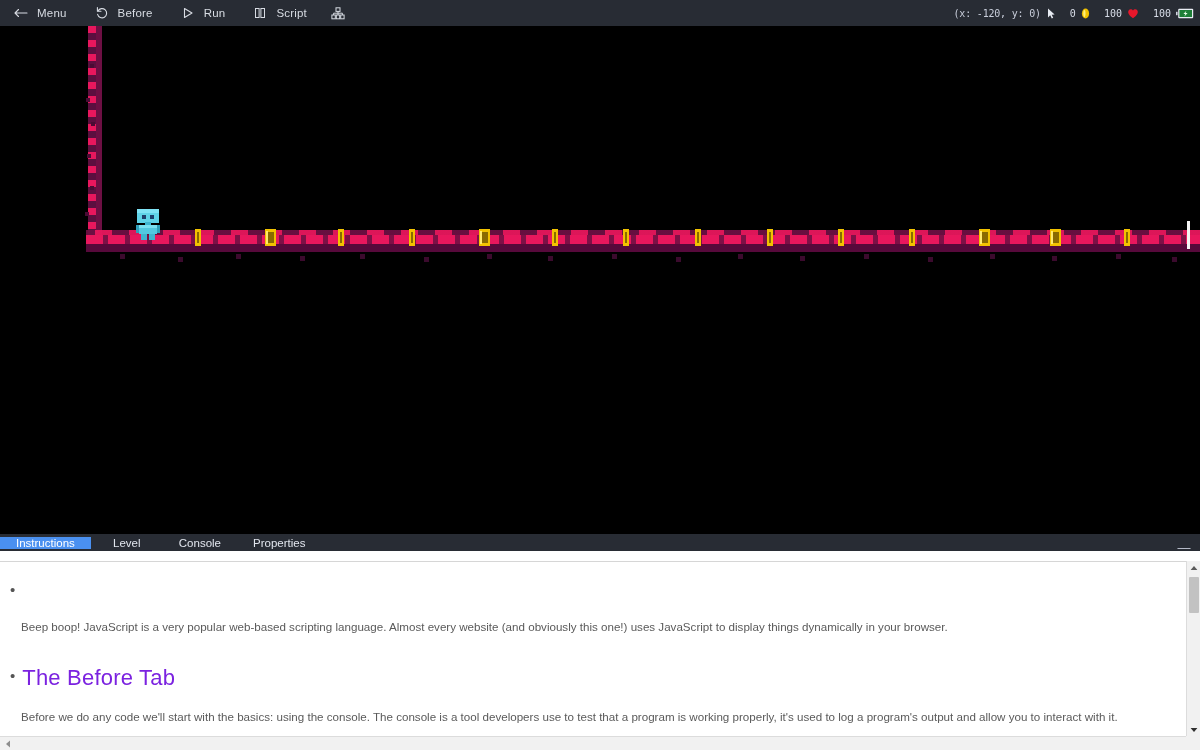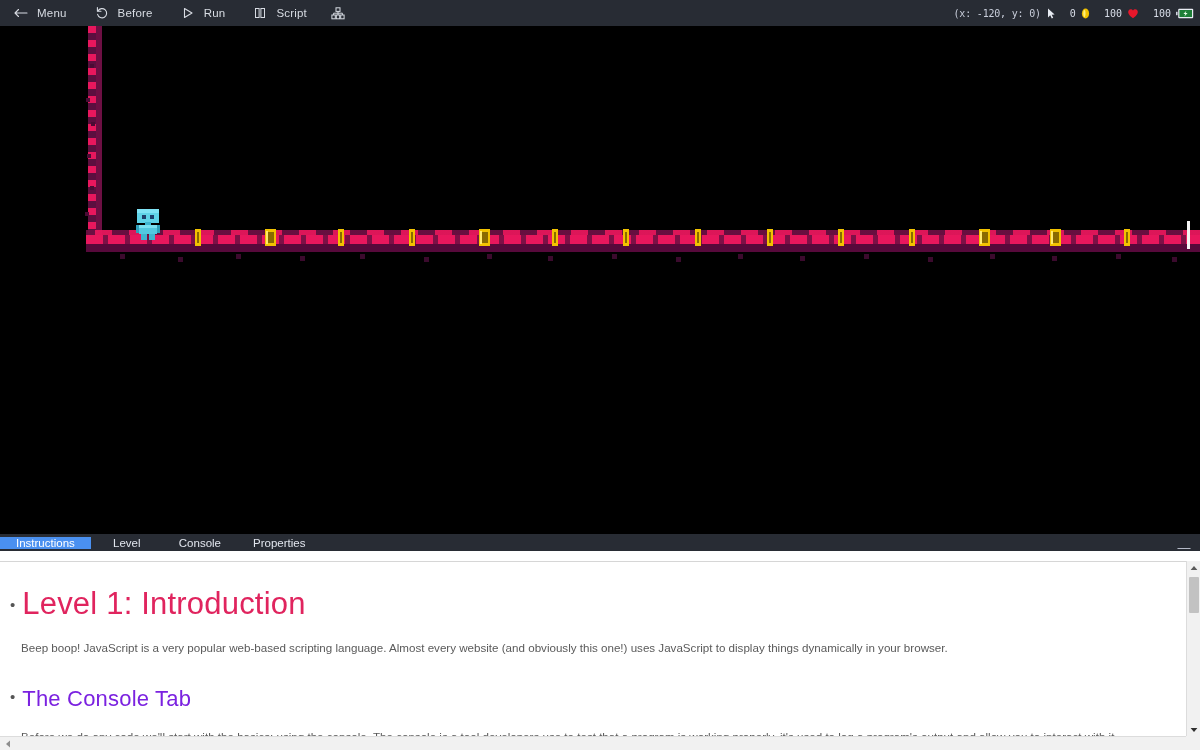--- a/index.html
+++ b/index.html
@@ -424,27 +424,26 @@
     <div class="minimize">
       <span>—</span>
     </div>
   </div>
 
   <div class="panel">
     <div class="panel-inner">
 
       <div class="h-item">
         <span class="bullet">•</span>
-        <h1 class="lvl">Level 1: Introduction</h1>
       </div>
       <p class="body">Beep boop! JavaScript is a very popular web-based scripting language. Almost every website (and obviously this one!) uses JavaScript to display things dynamically in your browser.</p>
 
       <div class="h-item sec-block">
         <span class="bullet">•</span>
-        <h2 class="sec">The Console Tab</h2>
+        <h2 class="sec">The Before Tab</h2>
       </div>
       <p class="body">Before we do any code we'll start with the basics: using the console. The console is a tool developers use to test that a program is working properly, it's used to log a program's output and allow you to interact with it.</p>
     </div>
 
     <div class="hscroll">
       <div class="hs-arrow left">
         <svg width="6" height="8" viewBox="0 0 6 8">
             <path d="M5 0.6 L1 4 L5 7.4 Z" fill="#8d8d8d"></path>
           </svg>
       </div>

